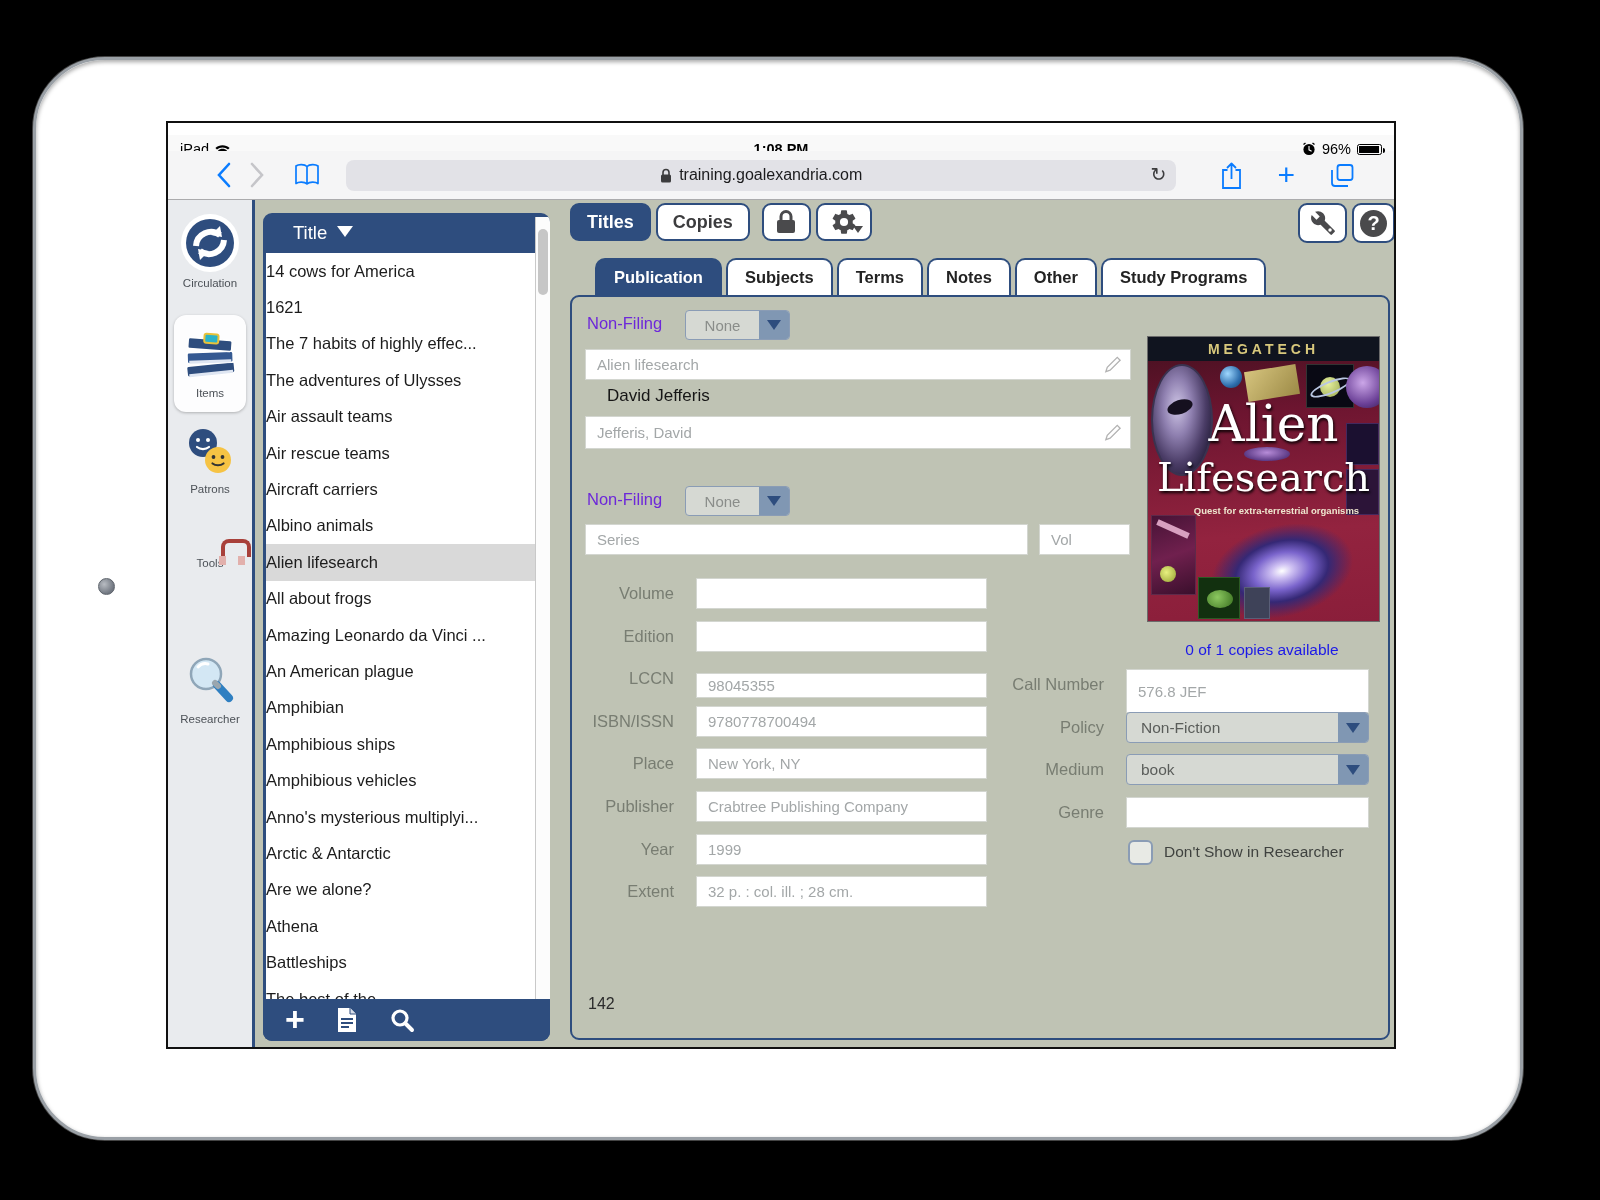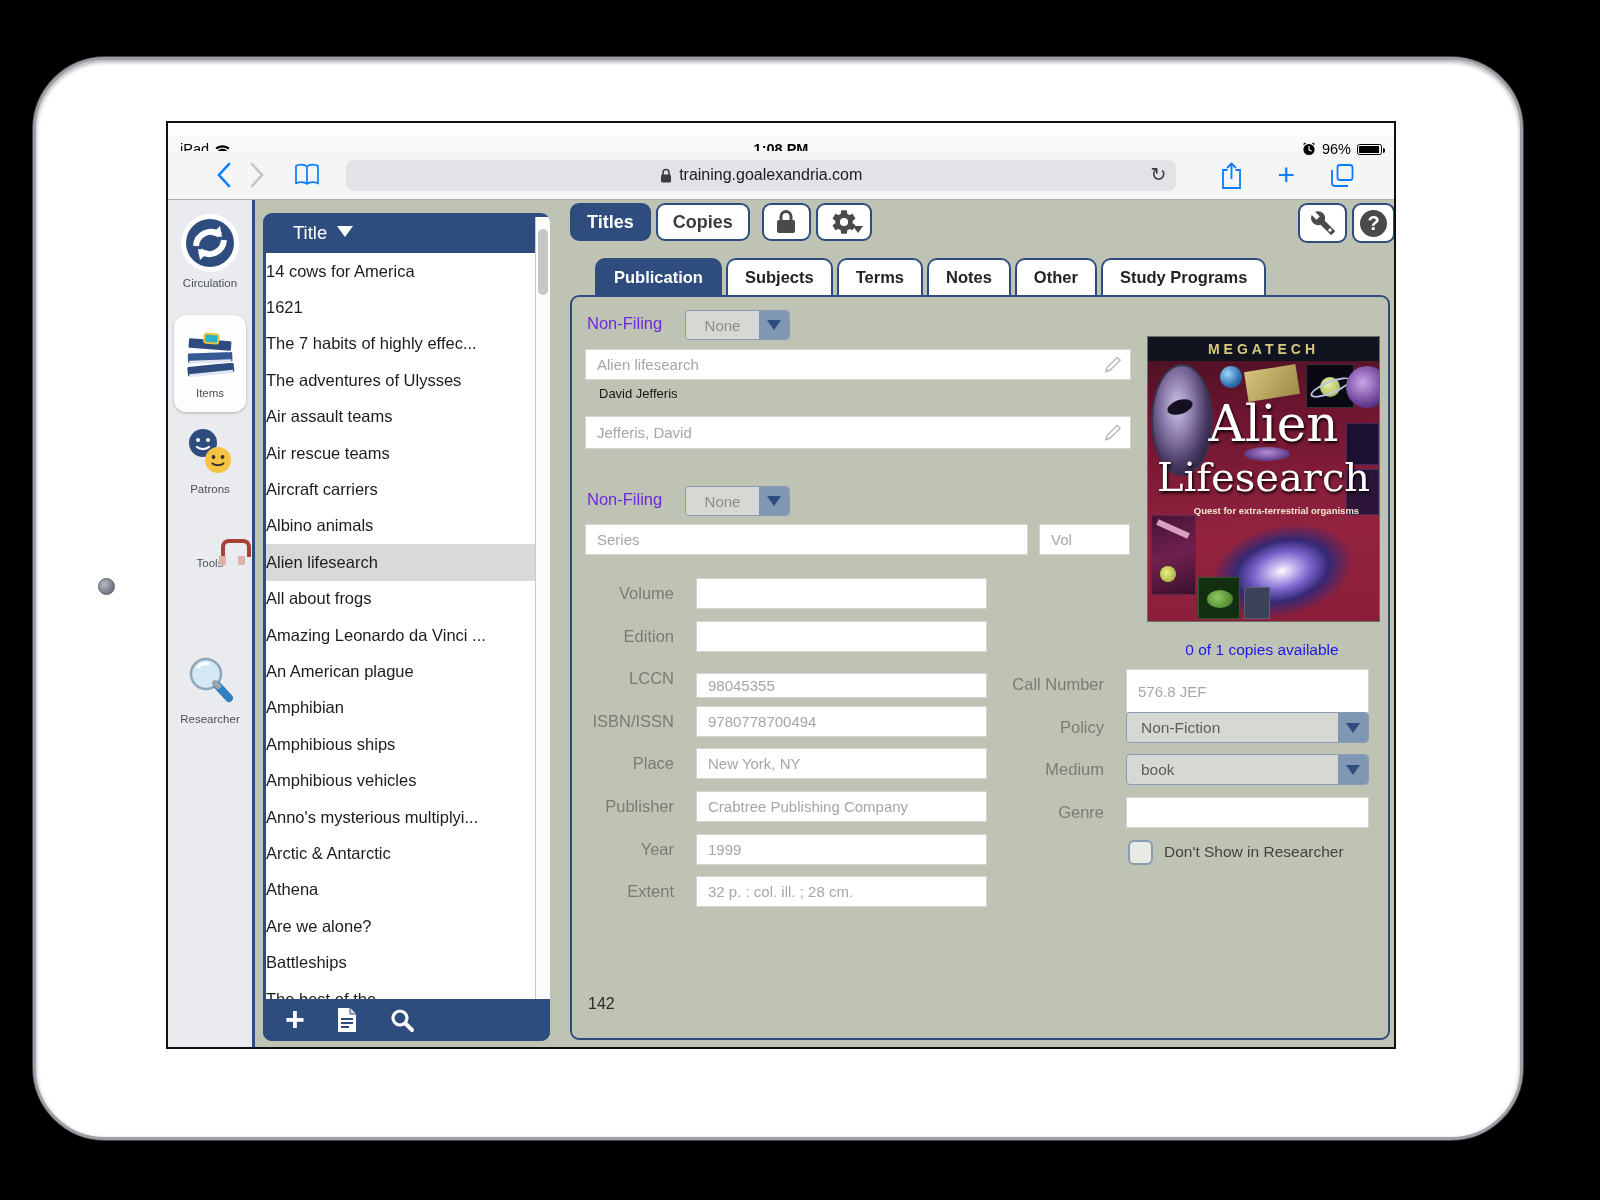--- a/index.html
+++ b/index.html
@@ -98,21 +98,21 @@
         background:#d6d9d3; }
   .dd-small { width:105px; height:30px; }
   .dd-val { flex:1; display:flex; align-items:center; justify-content:center; color:#8a8d8a; font-size:15px; }
   .dd-val.left { justify-content:flex-start; padding-left:14px; color:#5a5d5a; font-size:15.5px; }
   .dd-arrow { width:30px; background:#8097b3; display:flex; align-items:center; justify-content:center; }
   .dd-arrow .tri { width:0; height:0; border-left:7px solid transparent; border-right:7px solid transparent;
                    border-top:10px solid #2e4d7e; }
   .tbox { position:absolute; background:#fff; border:1px solid #d3d6d0; display:flex; align-items:center;
           padding:0 11px; font-size:15px; color:#a3a7a8; white-space:nowrap; overflow:hidden; }
   .pencil { position:absolute; right:8px; top:50%; transform:translateY(-50%); }
-  .plain-text { position:absolute; font-size:13px; color:#161616; }
+  .plain-text { position:absolute; font-size:17px; color:#161616;margin-left:8px; }
   .frow-label { position:absolute; width:114px; text-align:right; padding-right:12px; font-size:16.5px;
                 color:#787d72; line-height:31px; }
   .copies-link { position:absolute; left:555px; top:344px; width:270px; text-align:center;
                  color:#1c19e8; font-size:15.5px; }
   .checkbox { position:absolute; left:556px; top:543px; width:25px; height:25px; border-radius:6px;
               background:#e8eae5; border:2px solid #8a9cb5; }
   .check-label { position:absolute; left:592px; top:546px; font-size:15.5px; color:#3f423f; }
   .rec-num { position:absolute; left:16px; top:698px; font-size:16px; color:#2c2c2c; }
 
   
@@ -332,22 +332,22 @@
             <div class="list-item">Albino animals</div>
             <div class="list-item selected">Alien lifesearch</div>
             <div class="list-item">All about frogs</div>
             <div class="list-item">Amazing Leonardo da Vinci ...</div>
             <div class="list-item">An American plague</div>
             <div class="list-item">Amphibian</div>
             <div class="list-item">Amphibious ships</div>
             <div class="list-item">Amphibious vehicles</div>
             <div class="list-item">Anno's mysterious multiplyi...</div>
             <div class="list-item">Arctic &amp; Antarctic</div>
+            <div class="list-item">Are we alone?</div>
             <div class="list-item">Athena</div>
-            <div class="list-item">Are we alone?</div>
             <div class="list-item">Battleships</div>
             <div class="list-item">The best of the...</div>
           </div>
         <div class="scrollbar">
           <div class="scroll-thumb"></div>
         </div>
         <div class="list-foot">
           <span class="foot-plus">+</span>
           <span>
             <svg width="24" height="28" viewBox="0 0 24 28">

